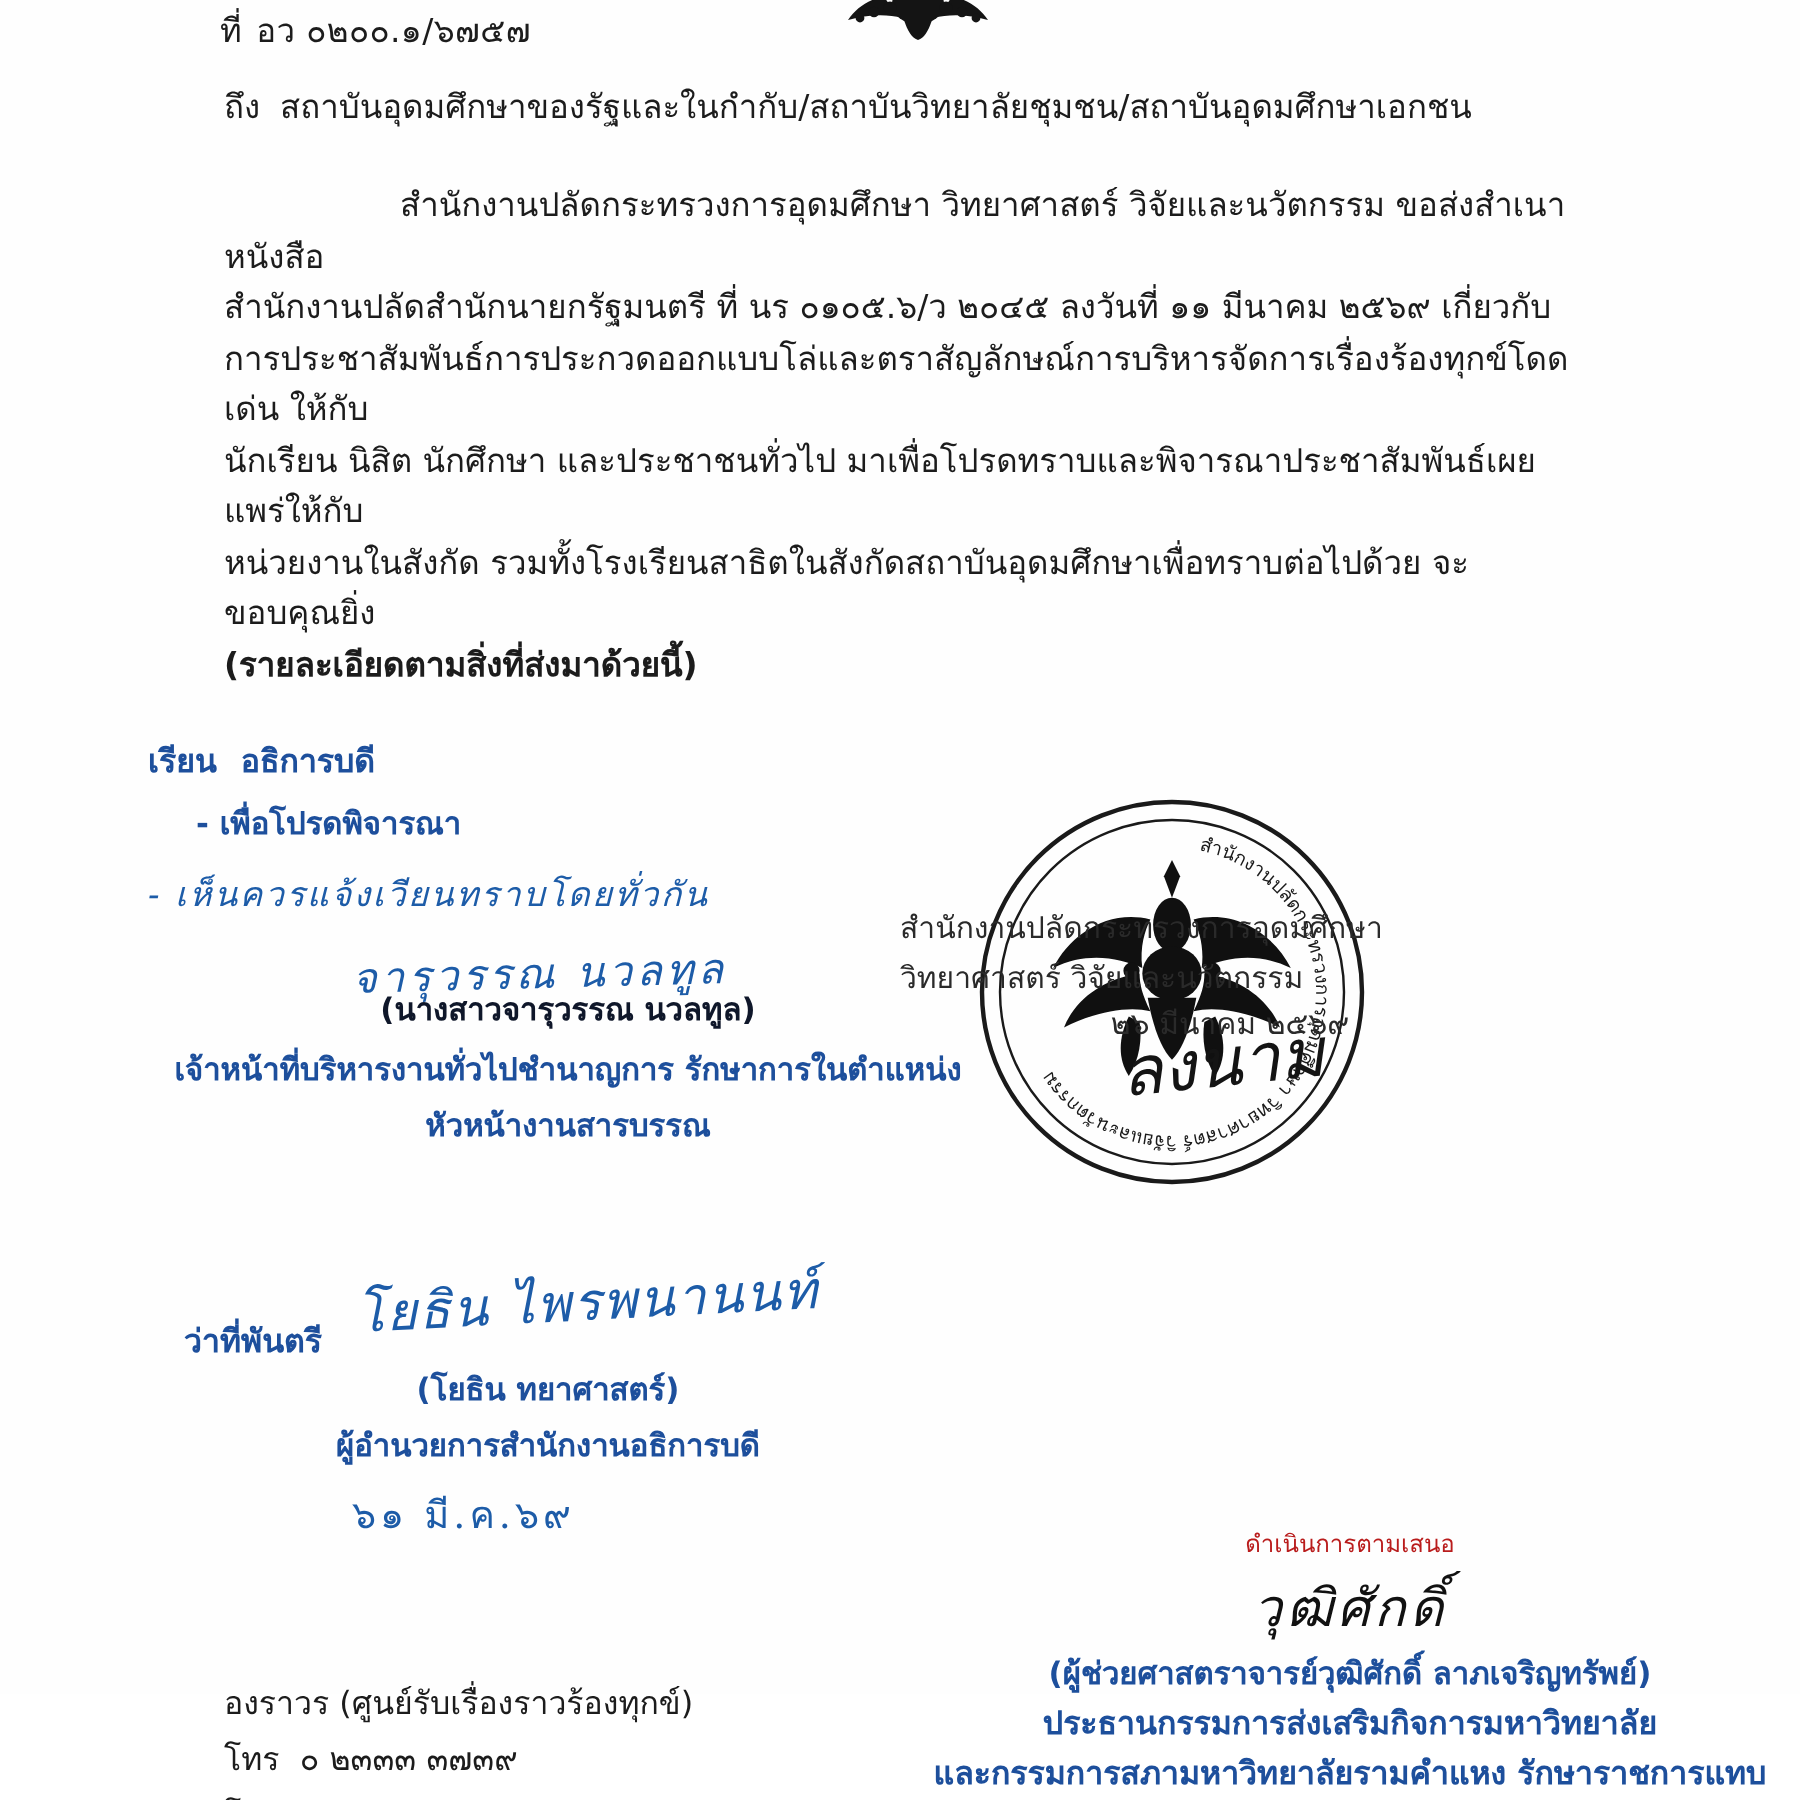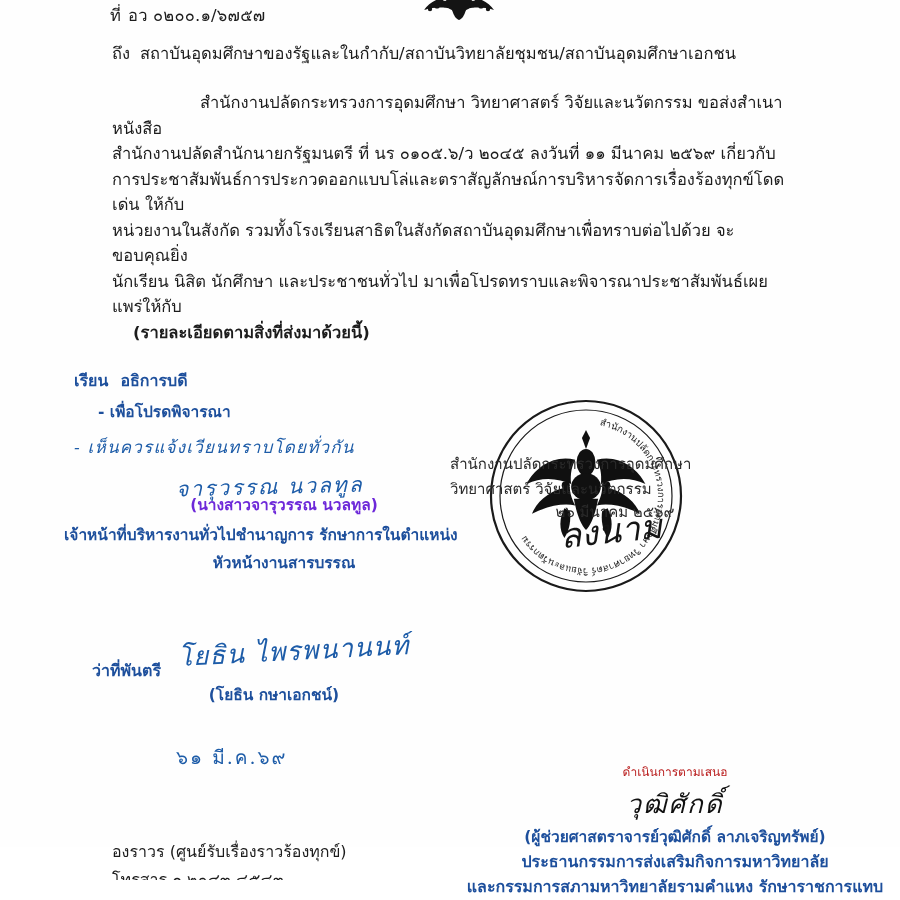--- a/index.html
+++ b/index.html
@@ -59,21 +59,21 @@
     position: absolute;
     left: 112px;
     top: 90px;
     width: 680px;
     font-size: 16.5px;
     line-height: 25.5px;
     color: #1c1c1c;
   }
   .body-block p { margin: 0; }
   .body-block .indent { text-indent: 88px; }
-  .body-block .bold { font-weight: bold; margin-left: 21px; }
+  .body-block .bold { font-weight: bold; }
 
   
   .annot {
     position: absolute;
     left: 74px;
     top: 368px;
     width: 420px;
     color: #1d4f9c;
   }
   .annot-to {
@@ -118,28 +118,29 @@
     transform: rotate(-1.5deg);
   }
   .sig1-name {
     position: absolute;
     left: 74px;
     top: 492px;
     width: 420px;
     text-align: center;
     font-size: 15.5px;
     font-weight: bold;
-    color: #6d28d9;
+    color: #0f172a;
     white-space: nowrap;
   }
   .sig1-title1 {
     position: absolute;
     left: 64px;
     top: 522px;
     width: 440px;
+    text-align: center;
     font-size: 15.5px;
     font-weight: bold;
     color: #1d4f9c;
     white-space: nowrap;
   }
   .sig1-title2 {
     position: absolute;
     left: 74px;
     top: 550px;
     width: 420px;
@@ -337,41 +338,42 @@
   </div>
 
   <div class="recipient">
     <span class="kw">ถึง</span><span>สถาบันอุดมศึกษาของรัฐและในกำกับ/สถาบันวิทยาลัยชุมชน/สถาบันอุดมศึกษาเอกชน</span>
   </div>
 
   <div class="body-block">
     <p class="indent">สำนักงานปลัดกระทรวงการอุดมศึกษา วิทยาศาสตร์ วิจัยและนวัตกรรม ขอส่งสำเนาหนังสือ</p>
     <p>สำนักงานปลัดสำนักนายกรัฐมนตรี ที่ นร ๐๑๐๕.๖/ว ๒๐๔๕ ลงวันที่ ๑๑ มีนาคม ๒๕๖๙ เกี่ยวกับ</p>
     <p>การประชาสัมพันธ์การประกวดออกแบบโล่และตราสัญลักษณ์การบริหารจัดการเรื่องร้องทุกข์โดดเด่น ให้กับ</p>
+    <p>นักเรียน นิสิต นักศึกษา และประชาชนทั่วไป มาเพื่อโปรดทราบและพิจารณาประชาสัมพันธ์เผยแพร่ให้กับ</p>
     <p>หน่วยงานในสังกัด รวมทั้งโรงเรียนสาธิตในสังกัดสถาบันอุดมศึกษาเพื่อทราบต่อไปด้วย จะขอบคุณยิ่ง</p>
-    <p>นักเรียน นิสิต นักศึกษา และประชาชนทั่วไป มาเพื่อโปรดทราบและพิจารณาประชาสัมพันธ์เผยแพร่ให้กับ</p>
     <p class="bold">(รายละเอียดตามสิ่งที่ส่งมาด้วยนี้)</p>
   </div>
 
   <div class="annot">
     <div class="annot-to">
       <span class="kw">เรียน</span><span>อธิการบดี</span>
     </div>
     <div class="annot-line">- เพื่อโปรดพิจารณา</div>
     <div class="annot-hand">- เห็นควรแจ้งเวียนทราบโดยทั่วกัน</div>
   </div>
 
   <div class="sig1 sig-scribble">จารุวรรณ นวลทูล</div>
   <div class="sig1-name">(นางสาวจารุวรรณ  นวลทูล)</div>
   <div class="sig1-title1">เจ้าหน้าที่บริหารงานทั่วไปชำนาญการ รักษาการในตำแหน่ง</div>
   <div class="sig1-title2">หัวหน้างานสารบรรณ</div>
 
   <div class="rank2">ว่าที่พันตรี</div>
   <div class="sig2">โยธิน ไพรพนานนท์</div>
-  <div class="sig2-name">(โยธิน  กษาเอกชน์)</div>
+  <div class="sig2-name">(โยธิน  ทยาศาสตร์)</div>
+  <div class="sig2-title">ผู้อำนวยการสำนักงานอธิการบดี</div>
   <div class="date-stamp2">๖๑ มี.ค.๖๙</div>
 
   <div class="seal">
     <svg width="196" height="196" viewBox="0 0 196 196">
       <circle cx="98" cy="98" r="95" fill="none" stroke="#1a1a1a" stroke-width="2.2"></circle>
       <circle cx="98" cy="98" r="86" fill="none" stroke="#1a1a1a" stroke-width="1.2"></circle>
       <defs>
         <path id="ringpath" d="M 98,98 m -72,0 a 72,72 0 1,1 144,0 a 72,72 0 1,1 -144,0"></path>
       </defs>
       <text font-size="9.5" fill="#1a1a1a" font-family="DejaVu Sans, sans-serif">
@@ -404,16 +406,19 @@
     <div class="appr-head">ดำเนินการตามเสนอ</div>
     <div class="appr-sig">วุฒิศักดิ์</div>
     <div class="appr-name">(ผู้ช่วยศาสตราจารย์วุฒิศักดิ์  ลาภเจริญทรัพย์)</div>
     <div class="appr-t1">ประธานกรรมการส่งเสริมกิจการมหาวิทยาลัย</div>
     <div class="appr-t2">และกรรมการสภามหาวิทยาลัยรามคำแหง รักษาราชการแทบ</div>
 
   </div>
 
   <div class="contact">
     <div>องราวร (ศูนย์รับเรื่องราวร้องทุกข์)</div>
+    <div>
+      <span>โทร</span>&nbsp;&nbsp;<span>๐ ๒๓๓๓ ๓๗๓๙</span>
+    </div>
     <div class="clip">โทรสาร ๐ ๒๑๔๓ ๘๕๘๓</div>
   </div>
 
 </div>
 
 </body></html>

